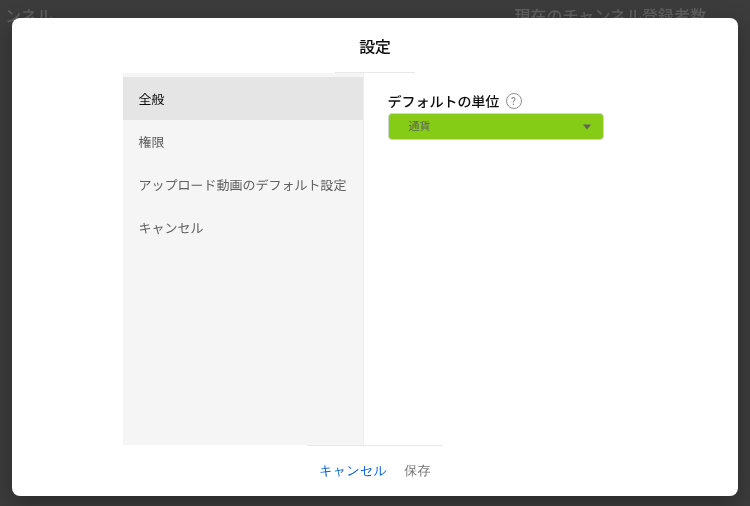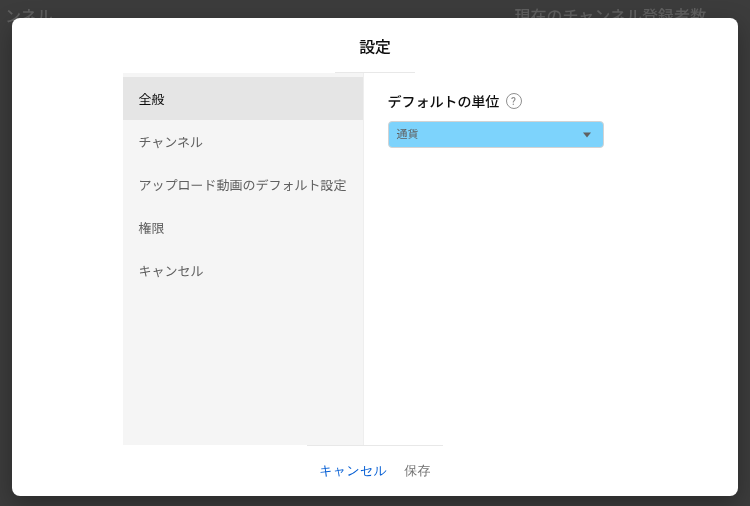--- a/index.html
+++ b/index.html
@@ -63,21 +63,21 @@
       color: #0d0d0d;
     }
     .main {
       flex: 1;
       padding: 18px 24px;
     }
     .section-header {
       display: flex;
       align-items: center;
       gap: 6px;
-      margin-bottom: 10px;
+      margin-bottom: 2px;
     }
     .section-title {
       font-size: 14px;
       font-weight: 500;
       color: #0d0d0d;
     }
     .help-icon {
       width: 16px;
       height: 16px;
       border: 1.5px solid #909090;
@@ -86,24 +86,24 @@
       align-items: center;
       justify-content: center;
       font-size: 10px;
       color: #909090;
       font-weight: 500;
     }
     .select-box {
       width: 216px;
       border: 1px solid #d3d3d3;
       border-radius: 4px;
-      padding: 6px 8px 6px;
+      padding: 6px 20px 6px;
       position: relative;
       cursor: pointer;
-      background: #7dd3fc;
+      background: #84cc16;
     }
     .select-label {
       font-size: 11px;
       color: #606060;
       line-height: 1.2;
     }
     .select-value {
       font-size: 13px;
       color: #0d0d0d;
       line-height: 1.4;
@@ -150,27 +150,24 @@
   <div class="modal-header">
     <div class="modal-title">設定</div>
   </div>
 
   <div class="modal-body">
     <div class="sidebar">
       <div class="sidebar-item active">
         <span>全般</span>
       </div>
       <div class="sidebar-item">
-        <span>チャンネル</span>
+        <span>権限</span>
       </div>
       <div class="sidebar-item">
         <span>アップロード動画のデフォルト設定</span>
-      </div>
-      <div class="sidebar-item">
-        <span>権限</span>
       </div>
       <div class="sidebar-item">
         <span>キャンセル</span>
       </div>
     </div>
 
     <div class="main">
       <div class="section-header">
         <span class="section-title">デフォルトの単位</span>
         <span class="help-icon">?</span>

